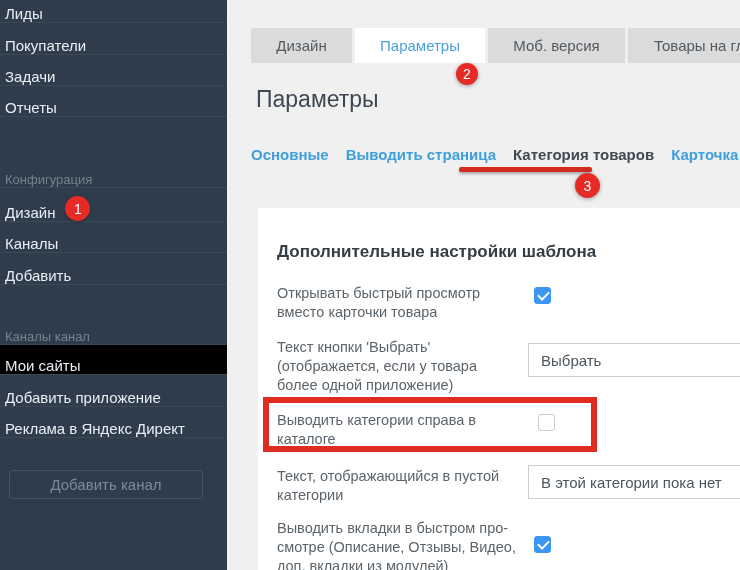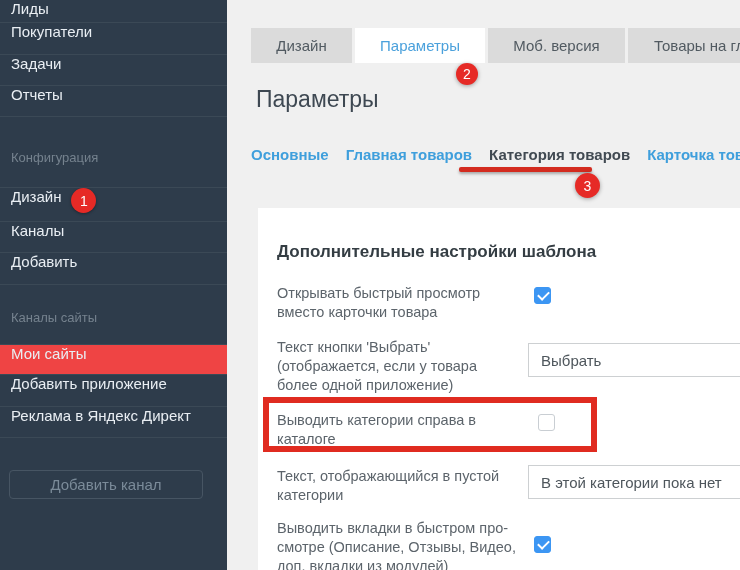--- a/index.html
+++ b/index.html
@@ -6,31 +6,31 @@
   body{
     width:740px;height:570px;overflow:hidden;position:relative;
     font-family:"Liberation Sans","DejaVu Sans",sans-serif;
     background:#f0f0f0;
   }
   
   .sidebar{
     position:absolute;left:0;top:0;width:227px;height:570px;
     background:#2e3c4b;box-sizing:border-box;z-index:2;
   }
-  .nav-item,.section-label,.spacer{box-sizing:border-box;display:flex;align-items:flex-start;padding-left:11px;}
+  .nav-item,.section-label,.spacer{box-sizing:border-box;display:flex;align-items:flex-end;padding-left:5px;}
   .nav-item{
     color:#e9eef3;font-size:15px;cursor:pointer;
     border-bottom:1px solid #3b4956;
   }
   .nav-item.first{height:23px;}
   .section-label{
     color:#75828e;font-size:13px;border-bottom:1px solid #3b4956;
   }
   .spacer{border:none;}
-  .nav-item.active{background:#ef4444;}
+  .nav-item.active{background:#000000;}
   .side-badge{
     display:inline-flex;align-items:center;justify-content:center;
     width:25px;height:25px;border-radius:50%;background:#e62a26;color:#fff;
     font-size:14px;margin-left:10px;box-shadow:0 1px 3px rgba(0,0,0,.35);
   }
   .add-channel{
     box-sizing:border-box;display:block;margin:32px 0 0 9px;width:194px;height:29px;
     background:transparent;border:1px solid #475563;border-radius:4px;
     color:#7b8b99;font-size:15px;font-family:inherit;cursor:pointer;
   }
@@ -130,21 +130,21 @@
   <div class="nav-item" style="height:31px;">
     <span>Каналы</span>
   </div>
   <div class="nav-item" style="height:32px;">
     <span>Добавить</span>
   </div>
 
   <div class="spacer" style="height:25px;"></div>
 
   <div class="section-label" style="height:35px;">
-    <span>Каналы сайты</span>
+    <span>Каналы канал</span>
   </div>
   <div class="nav-item active" style="height:30px;">
     <span>Мои сайты</span>
   </div>
   <div class="nav-item" style="height:32px;">
     <span>Добавить приложение</span>
   </div>
   <div class="nav-item" style="height:31px;">
     <span>Реклама в Яндекс Директ</span>
   </div>
@@ -157,21 +157,21 @@
     <div class="tab t1">Дизайн</div>
     <div class="tab t2 active">Параметры</div>
     <div class="tab t3">Моб. версия</div>
     <div class="tab t4">Товары на гла</div>
   </div>
 
   <h1 class="page-title">Параметры</h1>
 
   <div class="subnav">
     <a>Основные</a>
-    <a>Главная товаров</a>
+    <a>Выводить страница</a>
     <a class="active">Категория товаров</a>
     <a>Карточка товара</a>
   </div>
 </div>
 
 <div class="panel">
   <h2 class="panel-heading">Дополнительные настройки шаблона</h2>
 
   <div class="form-row row1">
     <div class="lbl">Открывать быстрый просмотр вместо карточки товара</div>

